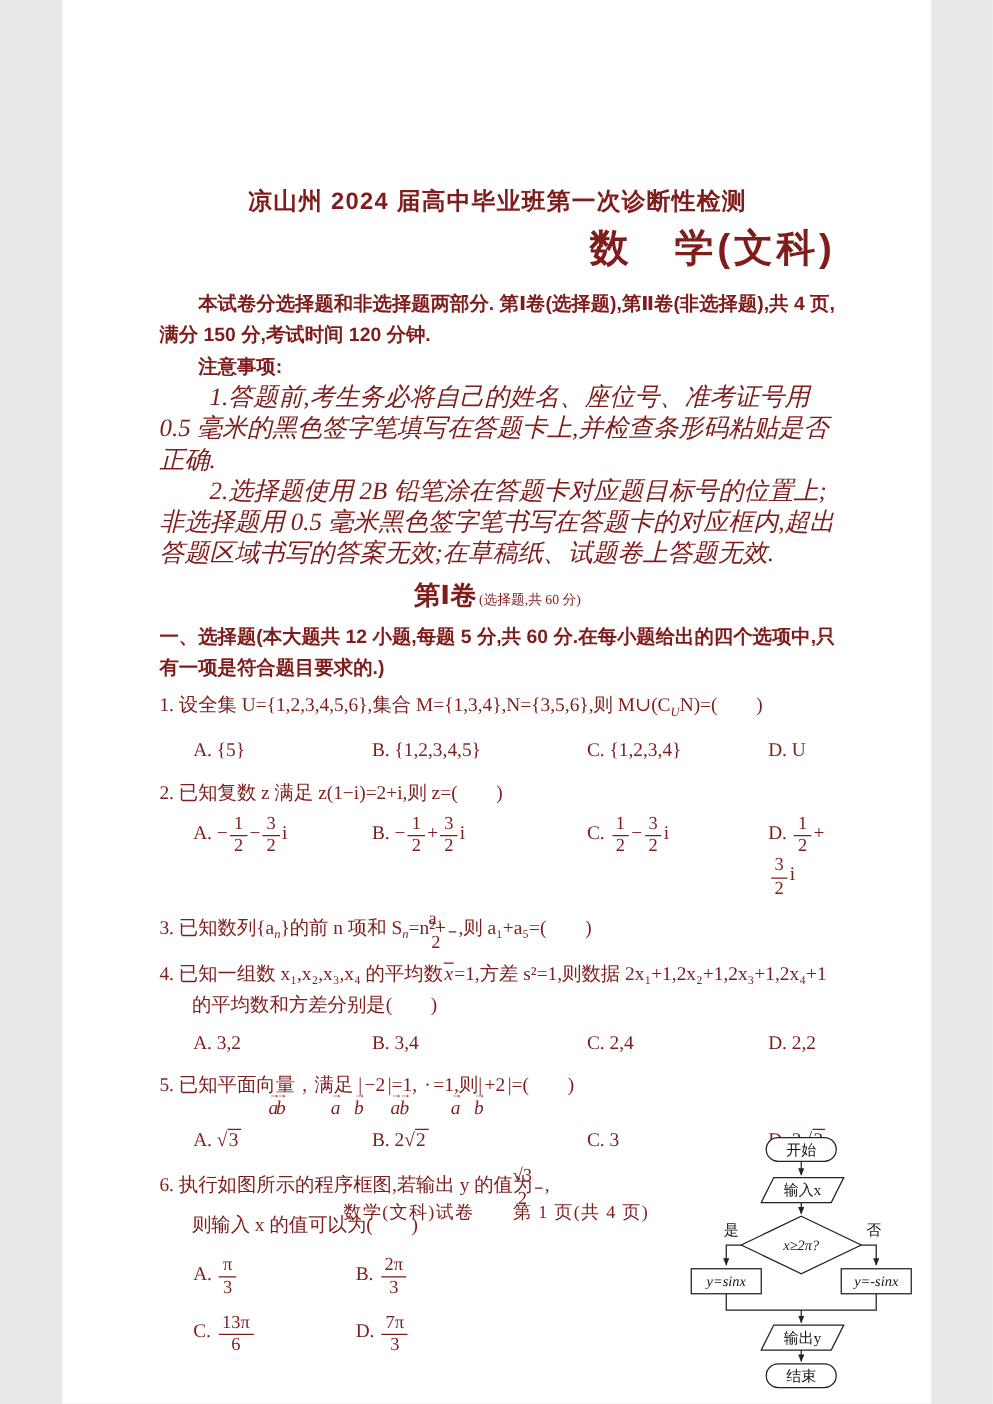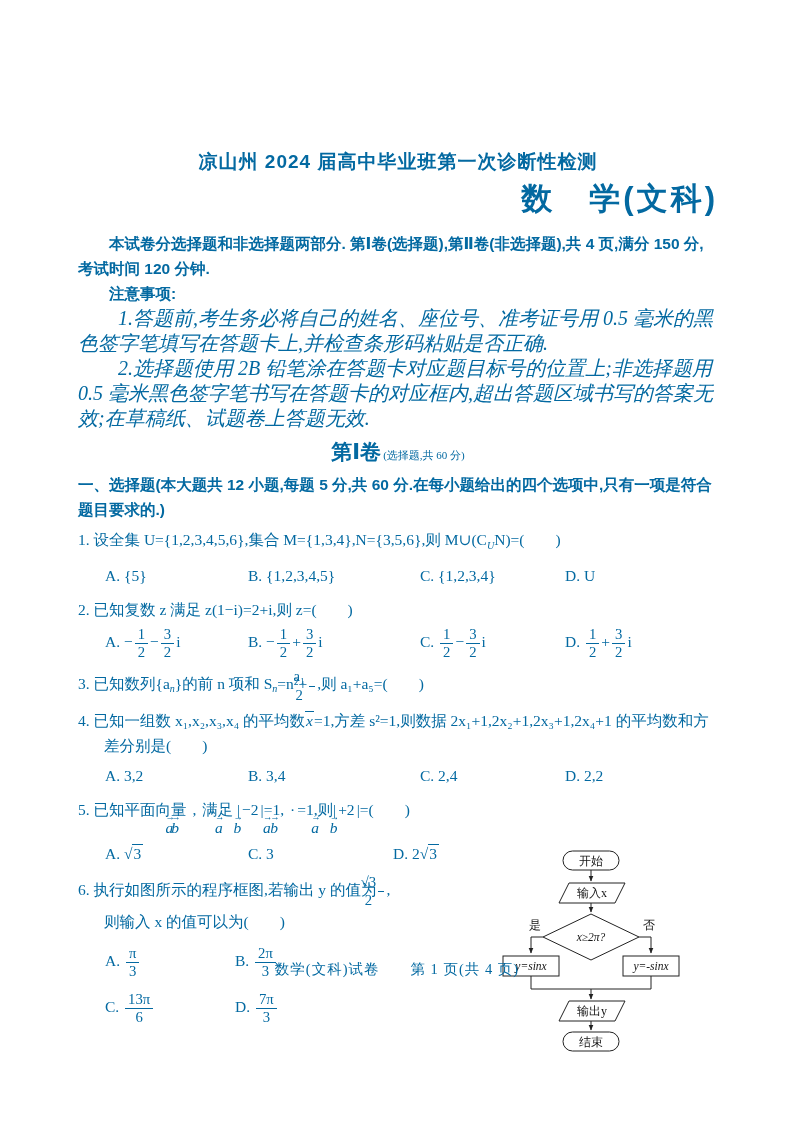--- a/index.html
+++ b/index.html
@@ -1,18 +1,18 @@
 <!DOCTYPE html>
 <html><head>
 <meta charset="utf-8">
 <style>
   html,body{margin:0;padding:0;background:#e8e8e8;}
   .sheet{
-    position:relative;width:794px;height:1123px;background:#ffffff;
-    font-family:"Liberation Serif","DejaVu Serif",serif;color:#0369a1;
+    position:relative;width:695px;height:1123px;background:#ffffff;
+    font-family:"Liberation Serif","DejaVu Serif",serif;color:#7f1d1d;
     overflow:hidden;margin:0 auto;
   }
   .content{padding:150px 76px 0 78px;}
   .page-title{
     text-align:center;font-family:"Liberation Sans","DejaVu Sans",sans-serif;
     font-weight:700;font-size:19px;line-height:24px;letter-spacing:1px;
   }
   .page-subject{
     text-align:right;font-family:"Liberation Sans","DejaVu Sans",sans-serif;
     font-weight:700;font-size:31px;line-height:40px;margin-top:5px;letter-spacing:3px;
@@ -145,20 +145,21 @@
               <span class="vbase">b</span>
             </span>=1,则|<span class="mvec">
               <span class="varr">→</span>
               <span class="vbase">a</span>
             </span>+2<span class="mvec">
               <span class="varr">→</span>
               <span class="vbase">b</span>
             </span>|=(　　)</div>
         <div class="opts">
           <span class="c1">A. <span class="msqrt">√<span class="rad">3</span></span></span>
+          <span class="c2">B. 2<span class="msqrt">√<span class="rad">2</span></span></span>
           <span class="c3">C. 3</span>
           <span class="c4">D. 2<span class="msqrt">√<span class="rad">3</span></span></span>
         </div>
       </div>
 
       <div class="question q6">
         <div class="q6-left">
           <div class="stem">6. 执行如图所示的程序框图,若输出 y 的值为<span class="mfrac"><span class="num">√3</span><span class="den">2</span></span>,<br>则输入 x 的值可以为(　　)</div>
           <div class="opts2">
             <span class="c1">A. <span class="mfrac"><span class="num">π</span><span class="den">3</span></span></span>

